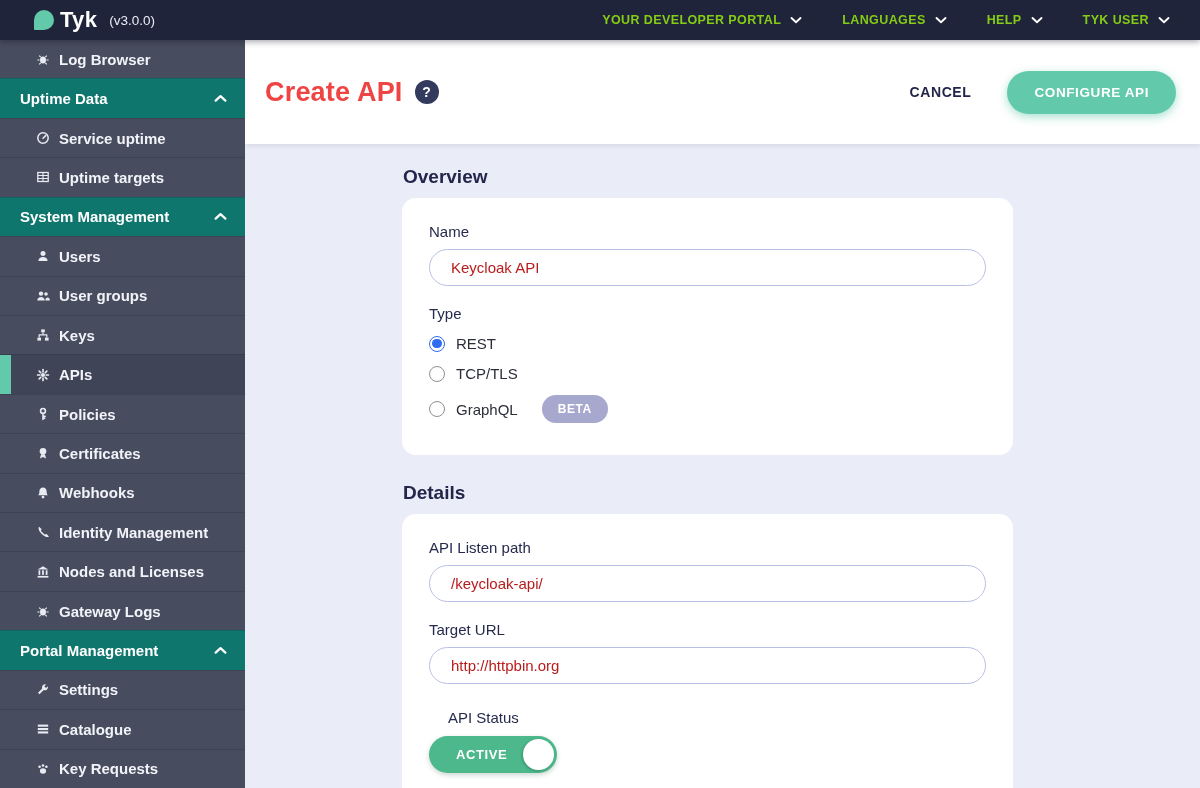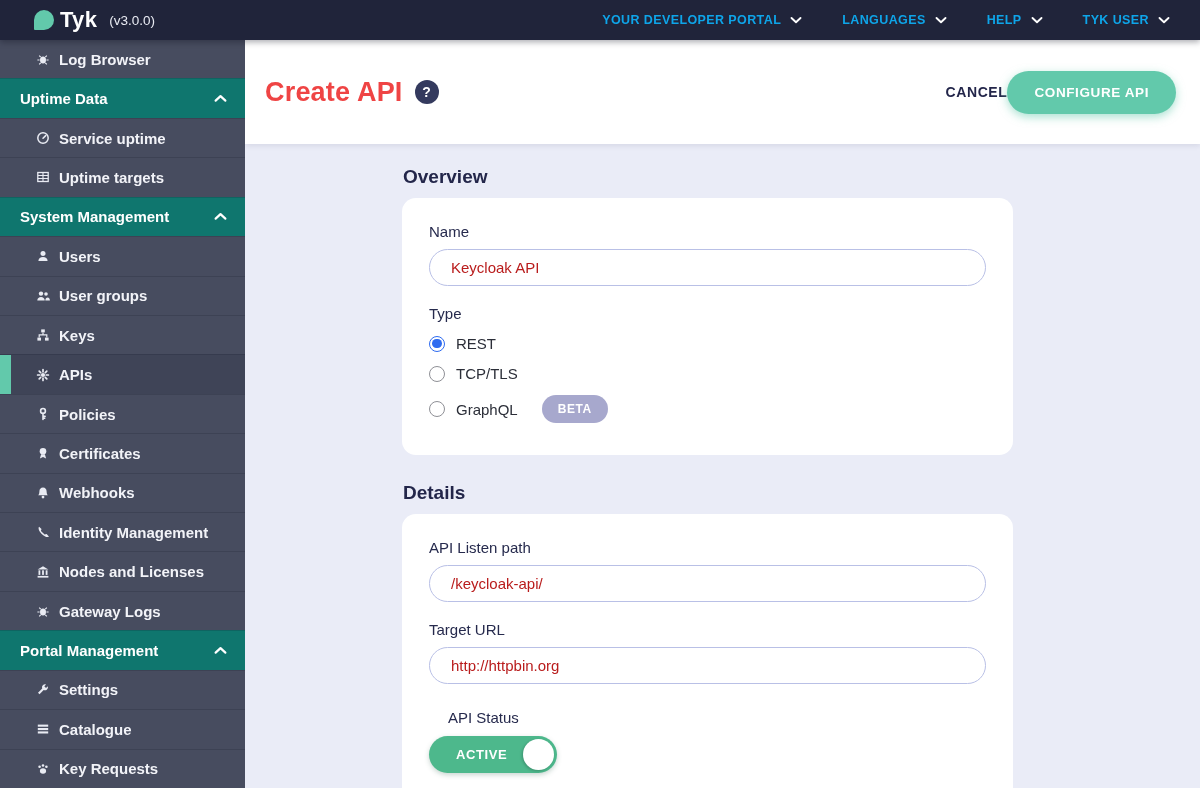--- a/index.html
+++ b/index.html
@@ -9,21 +9,21 @@
 
   
   .topbar { position:absolute; top:0; left:0; width:1200px; height:40px; background:#20243A;
             display:flex; align-items:center; padding:0 30px 0 34px; z-index:30;
             box-shadow:0 2px 6px rgba(10,12,25,.35); }
   .brand { display:flex; align-items:center; gap:6px; cursor:pointer; }
   .leaf { width:20px; height:20px; background:#62C9AB; border-radius:10px 10px 10px 1px; display:inline-block; }
   .brand-name { color:#fff; font-size:22px; font-weight:700; letter-spacing:.3px; }
   .brand-version { color:#E8EAF2; font-size:13.5px; margin-left:6px; }
   .topmenu { margin-left:auto; display:flex; align-items:center; gap:40px; }
-  .topmenu-item { display:flex; align-items:center; gap:9px; color:#0ea5e9; font-size:12.5px; font-weight:700;
+  .topmenu-item { display:flex; align-items:center; gap:9px; color:#84cc16; font-size:12.5px; font-weight:700;
                   letter-spacing:.4px; cursor:pointer; white-space:nowrap; }
   .topmenu-item svg { display:block; }
 
   
   .sidebar { position:absolute; top:40px; left:0; bottom:0; width:245px; background:#474C5F;
              display:flex; flex-direction:column; z-index:20; }
   .nav-row { flex:1; display:flex; align-items:center; border-top:1px solid rgba(18,22,38,.18); cursor:pointer; }
   .nav-row:first-child { border-top:none; }
   .nav-item { padding-left:36px; gap:9px; }
   .nav-item .nav-label { color:#F2F3F8; font-size:15px; font-weight:600; }
@@ -34,21 +34,21 @@
   .chev { color:#fff; display:inline-flex; }
   .nav-item.active { background:#3F4457; box-shadow:inset 11px 0 0 #62C9AB; }
 
   
   .main { position:absolute; top:40px; left:245px; right:0; bottom:0; background:#EAECF7; }
   .page-header { height:104px; background:#FFFFFF; display:flex; align-items:center; padding:0 24px 0 20px;
                  box-shadow:0 2px 5px rgba(45,50,90,.10); position:relative; z-index:5; }
   .page-title { font-size:27px; font-weight:600; color:#ef4444; letter-spacing:.2px; }
   .help { width:24px; height:24px; border-radius:50%; background:#343A5E; color:#fff; font-size:14px; font-weight:700;
           display:inline-flex; align-items:center; justify-content:center; margin-left:12px; cursor:pointer; }
-  .header-actions { margin-left:auto; display:flex; align-items:center; }
+  .header-actions { margin-left:auto; display:flex; align-items:center; gap:36px; }
   .cancel-btn { background:none; border:none; color:#23264A; font-family:inherit; font-size:14px; font-weight:700;
                 letter-spacing:.6px; cursor:pointer; }
   .configure-btn { background:#62C9AB; border:none; color:#FFFFFF; font-family:inherit; font-size:13.5px; font-weight:700;
                    letter-spacing:.6px; padding:14px 27px; border-radius:24px; cursor:pointer;
                    box-shadow:0 3px 10px rgba(98,201,171,.55); }
 
   .content { height:644px; padding:22px 0 0 157px; overflow:hidden; }
   .section-heading { font-size:19px; font-weight:600; color:#23264A; margin:0 0 10px 1px; }
   .card { width:611px; background:#FFFFFF; border-radius:14px; padding:25px 27px 28px 27px; }
   .card + .section-heading, .gap-heading { margin-top:27px; }

